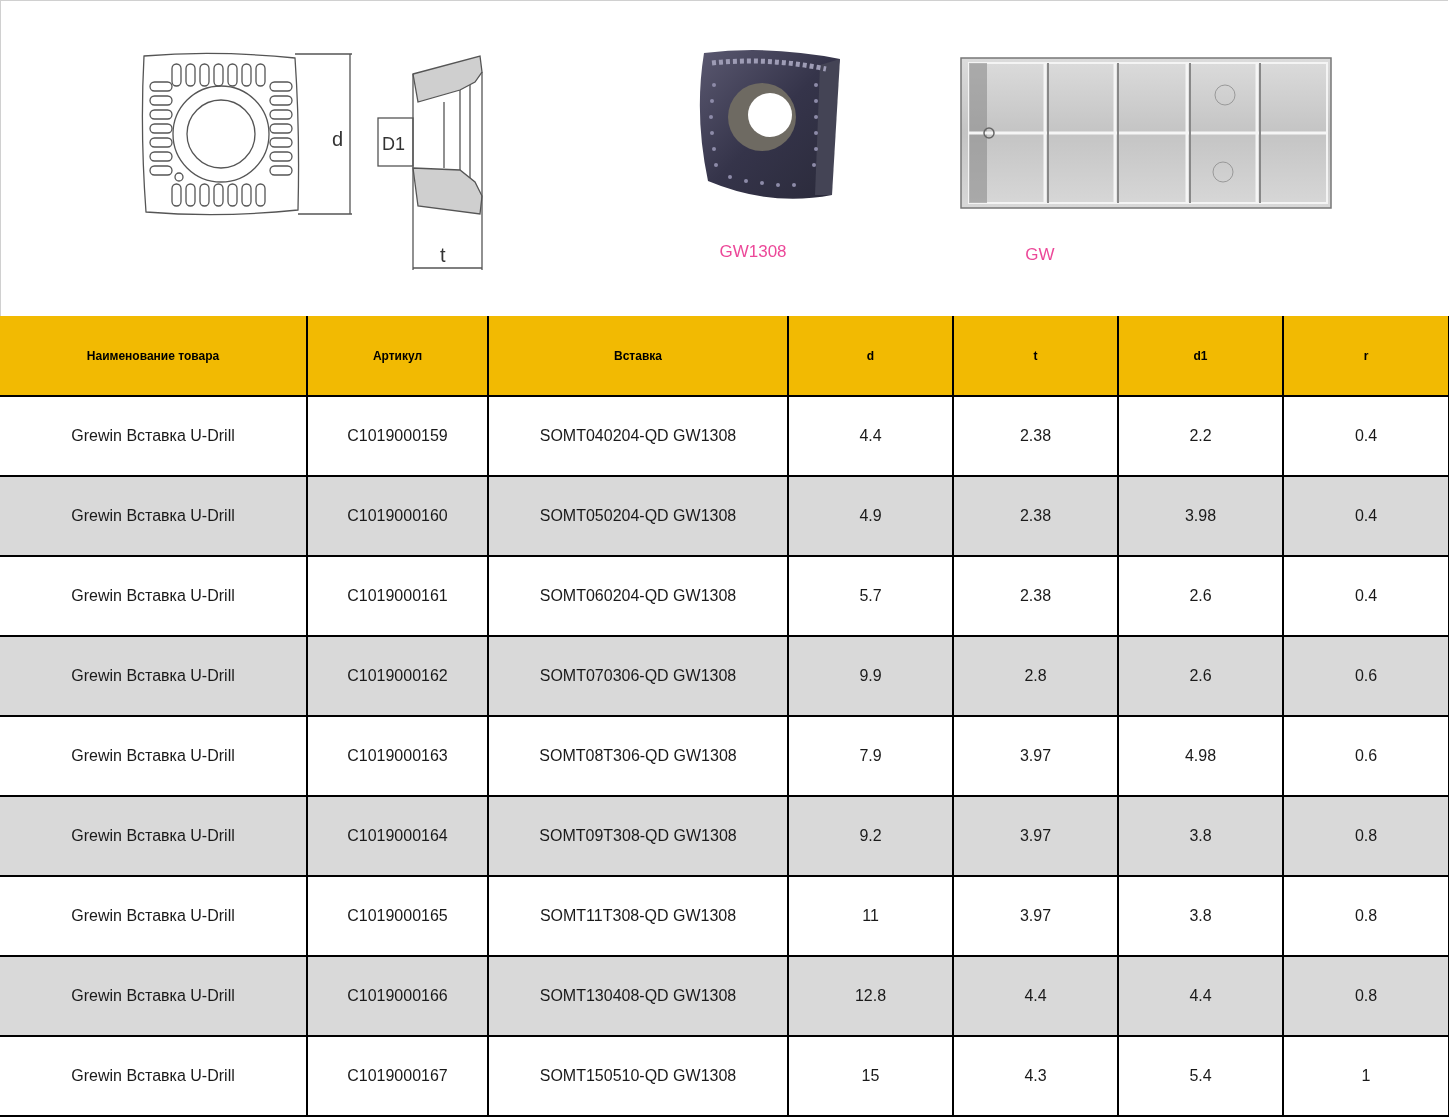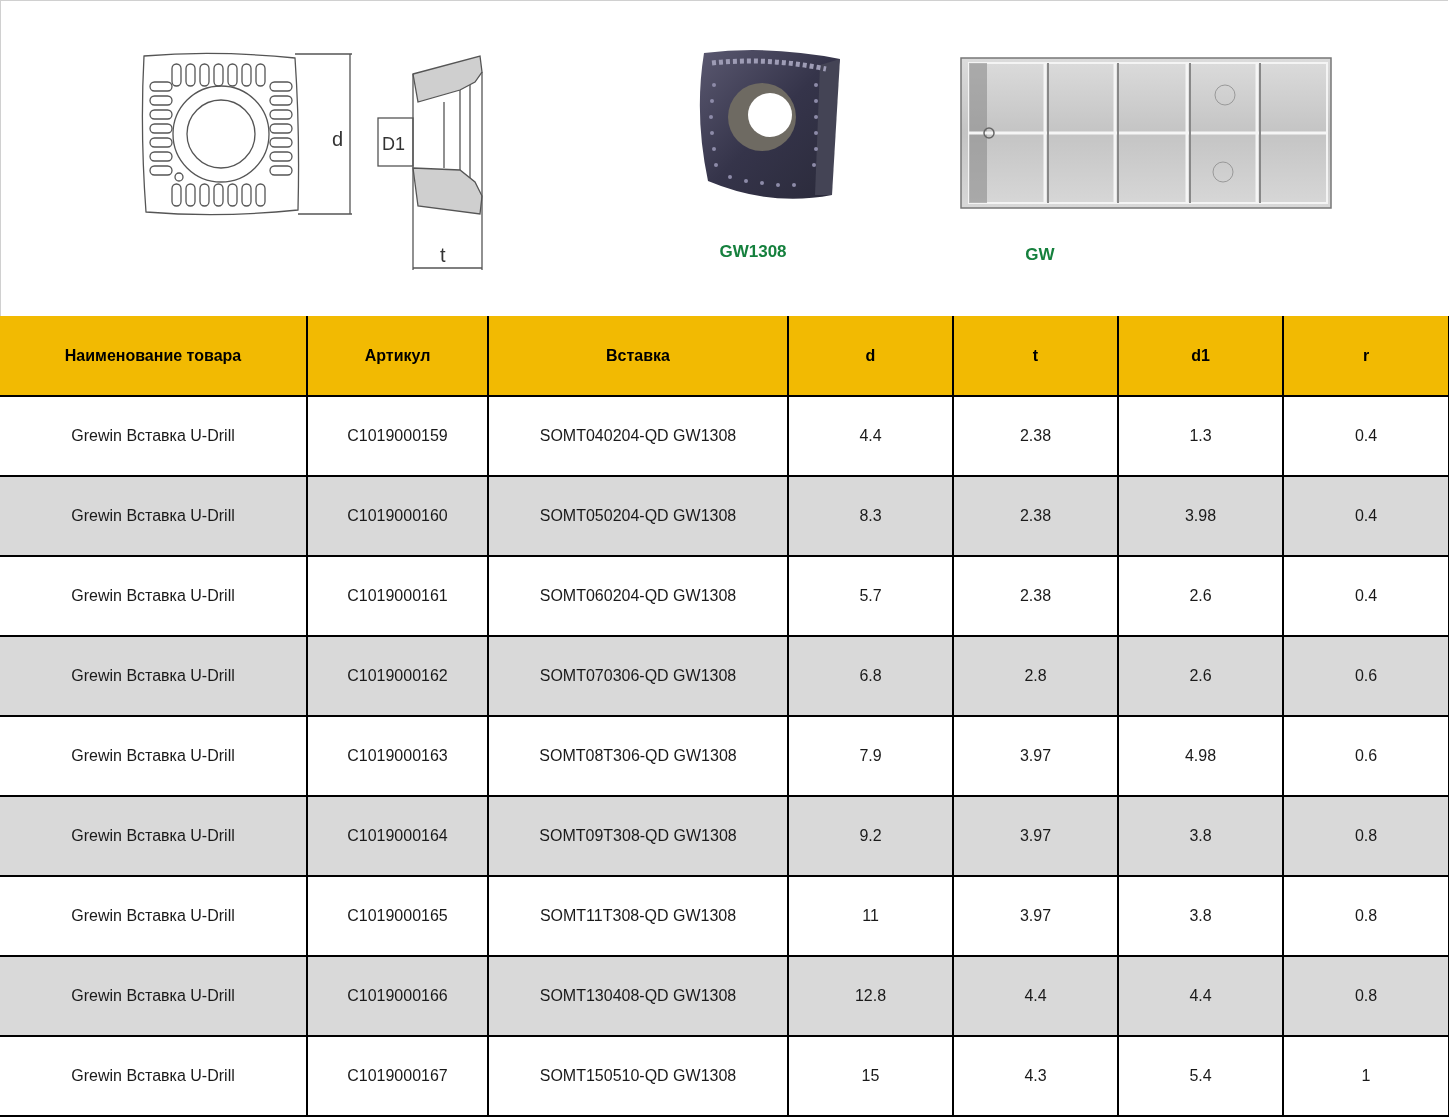--- a/index.html
+++ b/index.html
@@ -12,42 +12,42 @@
       position: absolute; left: 0; top: 0; width: 1448px; height: 1116px;
       border-top: 1px solid #d0d0d0; border-left: 1px solid #d0d0d0;
       box-sizing: border-box;
     }
     
     .img-area { position: absolute; left: 0; top: 0; width: 1449px; height: 316px; }
     .drawing { position: absolute; left: 120px; top: 30px; width: 400px; height: 260px; }
     .photo-insert { position: absolute; left: 690px; top: 45px; width: 160px; height: 165px; }
     .photo-box { position: absolute; left: 955px; top: 55px; width: 385px; height: 160px; }
     .caption {
-      position: absolute; font-weight: bold; font-size: 17px; color: #15803d;
+      position: absolute; font-weight: normal; font-size: 17px; color: #ec4899;
       text-align: center; white-space: nowrap;
     }
     .caption-insert { left: 693px; top: 242px; width: 120px; }
     .caption-box { left: 1000px; top: 245px; width: 80px; }
 
     
     table.spec {
       position: absolute; left: 0; top: 316px;
       border-collapse: collapse; table-layout: fixed;
       width: 1449px;
       font-size: 16px;
     }
     table.spec th, table.spec td {
       text-align: center; vertical-align: middle;
       border-left: 2px solid #000; border-right: 2px solid #000;
       border-bottom: 2px solid #000;
       padding: 0; overflow: hidden; white-space: nowrap;
     }
     table.spec th:first-child, table.spec td:first-child { border-left: none; }
     table.spec th {
-      background: #f2ba02; height: 79px; font-weight: bold; font-size: 16px;
+      background: #f2ba02; height: 79px; font-weight: bold; font-size: 12px;
     }
     table.spec td { height: 78px; color: #1a1a1a; }
     table.spec tr.alt td { background: #d9d9d9; }
     table.spec tr.row td { background: #ffffff; }
   </style>
 </head>
 <body>
 
 <div class="frame"></div>
 
@@ -209,46 +209,46 @@
       <th>r</th>
     </tr>
   </thead>
   <tbody>
     <tr class="row">
       <td>Grewin Вставка U-Drill</td>
       <td>C1019000159</td>
       <td>SOMT040204-QD GW1308</td>
       <td>4.4</td>
       <td>2.38</td>
-      <td>1.3</td>
+      <td>2.2</td>
       <td>0.4</td>
     </tr>
     <tr class="alt">
       <td>Grewin Вставка U-Drill</td>
       <td>C1019000160</td>
       <td>SOMT050204-QD GW1308</td>
-      <td>8.3</td>
+      <td>4.9</td>
       <td>2.38</td>
       <td>3.98</td>
       <td>0.4</td>
     </tr>
     <tr class="row">
       <td>Grewin Вставка U-Drill</td>
       <td>C1019000161</td>
       <td>SOMT060204-QD GW1308</td>
       <td>5.7</td>
       <td>2.38</td>
       <td>2.6</td>
       <td>0.4</td>
     </tr>
     <tr class="alt">
       <td>Grewin Вставка U-Drill</td>
       <td>C1019000162</td>
       <td>SOMT070306-QD GW1308</td>
-      <td>6.8</td>
+      <td>9.9</td>
       <td>2.8</td>
       <td>2.6</td>
       <td>0.6</td>
     </tr>
     <tr class="row">
       <td>Grewin Вставка U-Drill</td>
       <td>C1019000163</td>
       <td>SOMT08T306-QD GW1308</td>
       <td>7.9</td>
       <td>3.97</td>

